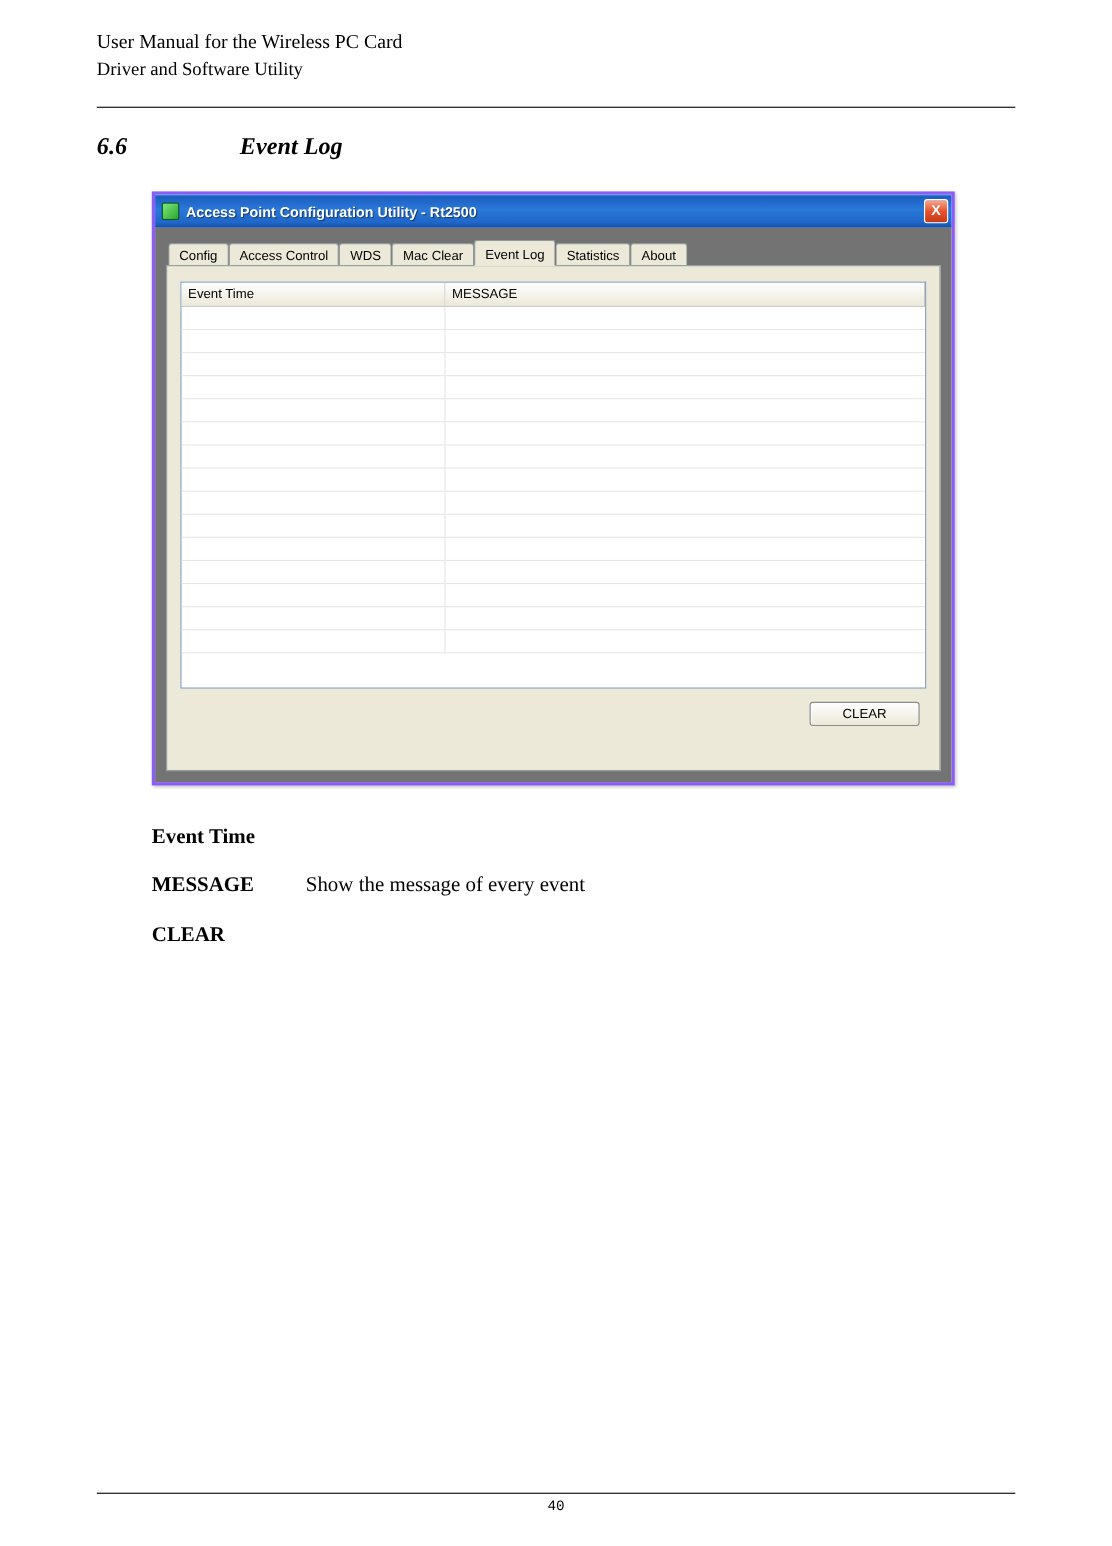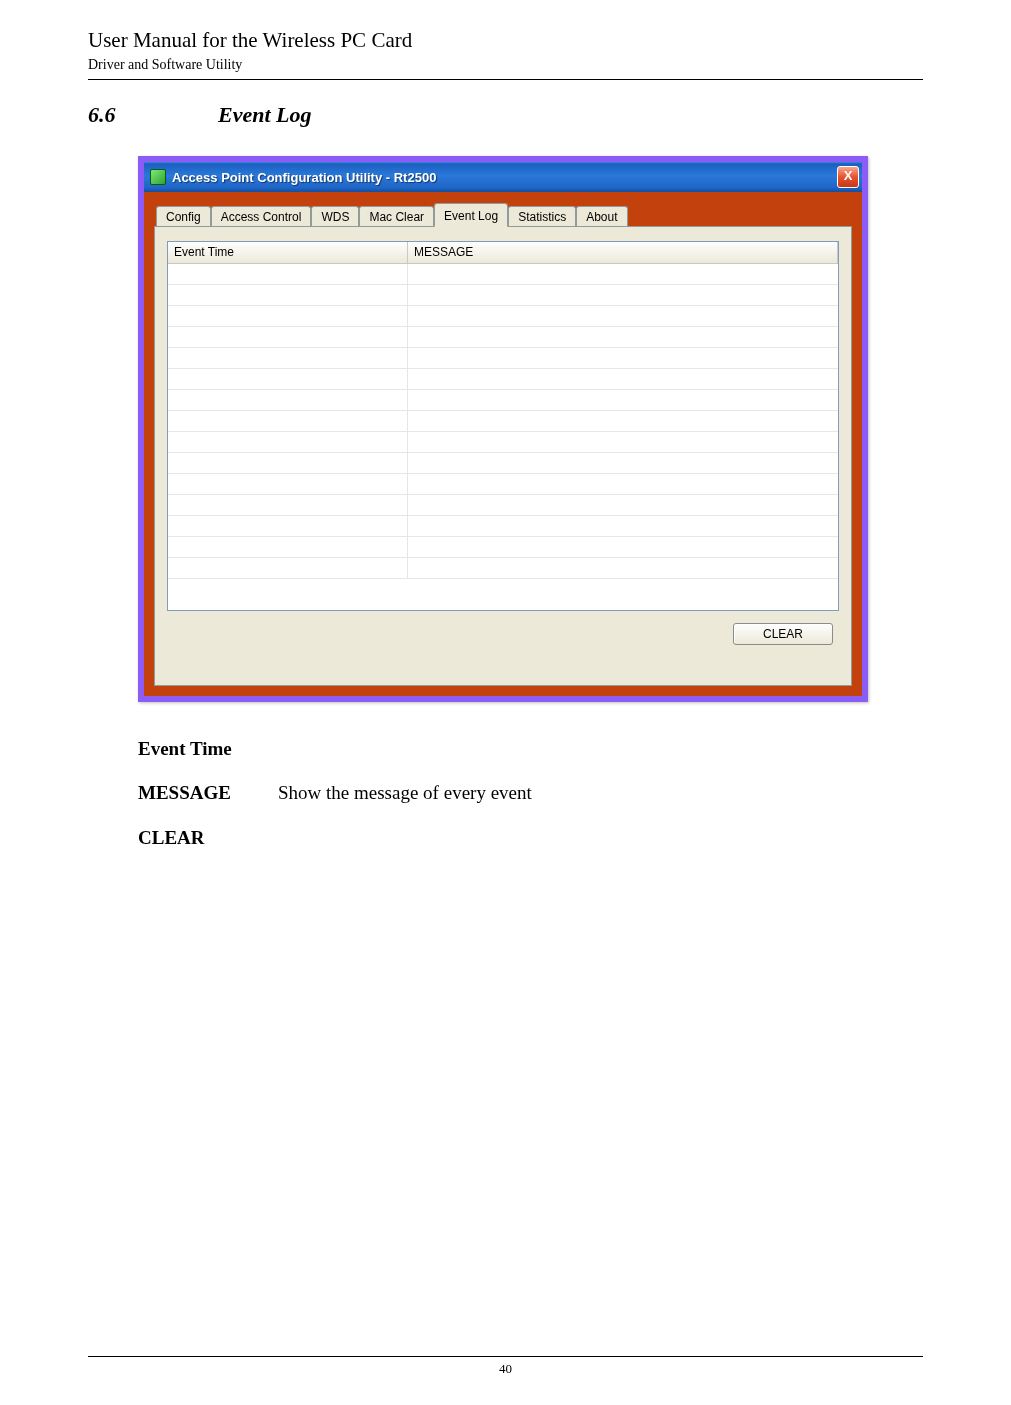--- a/index.html
+++ b/index.html
@@ -4,22 +4,22 @@
   <style>
     * { box-sizing: border-box; margin: 0; padding: 0; }
     body {
       font-family: "Times New Roman", serif;
       background: #fff;
       width: 1011px;
       height: 1405px;
       position: relative;
       padding: 28px 88px 0 88px;
     }
-    .header-line1 { font-size: 21px; margin-bottom: 4px; }
-    .header-line2 { font-size: 14px; margin-bottom: 6px; }
+    .header-line1 { font-size: 18px; margin-bottom: 4px; }
+    .header-line2 { font-size: 17px; margin-bottom: 24px; }
     .header-divider {
       border: none;
       border-top: 1.5px solid #000;
       margin-bottom: 22px;
     }
     .section-row { display: flex; margin-bottom: 28px; }
     .section-num {
       font-style: italic;
       font-weight: bold;
       font-size: 22px;
@@ -30,21 +30,21 @@
       font-weight: bold;
       font-size: 22px;
     }
     .screenshot-wrap {
       margin-left: 50px;
       margin-bottom: 32px;
     }
     .winxp {
       width: 730px;
       font-family: Tahoma, Arial, sans-serif;
-      border: 6px solid #8b5cf6;
+      border: 3px solid #8b5cf6;
       box-shadow: 1px 1px 3px rgba(0,0,0,0.25);
       margin-top: 13px;
     }
     .titlebar {
       height: 30px;
       background: linear-gradient(to bottom, #3c8cde 0%, #1b5fc0 6%, #2a78d9 45%, #1f66c8 85%, #144ea0 100%);
       display: flex;
       align-items: center;
       padding: 0 3px 0 6px;
       position: relative;
@@ -70,21 +70,21 @@
       border-radius: 3px;
       color: #fff;
       font-weight: bold;
       font-size: 13px;
       line-height: 18px;
       text-align: center;
       font-family: Tahoma, sans-serif;
       cursor: pointer;
     }
     .dialog-body {
-      background: #c2410c;
+      background: #737373;
       padding: 10px 10px 10px 10px;
     }
     .tabstrip {
       display: flex;
       align-items: flex-end;
       height: 24px;
       padding-left: 2px;
       position: relative;
     }
     .tab {
@@ -180,20 +180,21 @@
     }
     .def-row { display: flex; margin-bottom: 14px; }
     .def-term { font-weight: bold; width: 140px; flex-shrink: 0; }
     .def-desc { }
     .footer {
       position: absolute;
       bottom: 28px;
       left: 88px;
       right: 88px;
       text-align: center;
+      font-family: Liberation Mono, monospace;
     }
     .footer-divider {
       border: none;
       border-top: 1.5px solid #000;
       margin-bottom: 4px;
     }
     .page-num { font-size: 13px; }
   </style>
 </head>
 <body>

